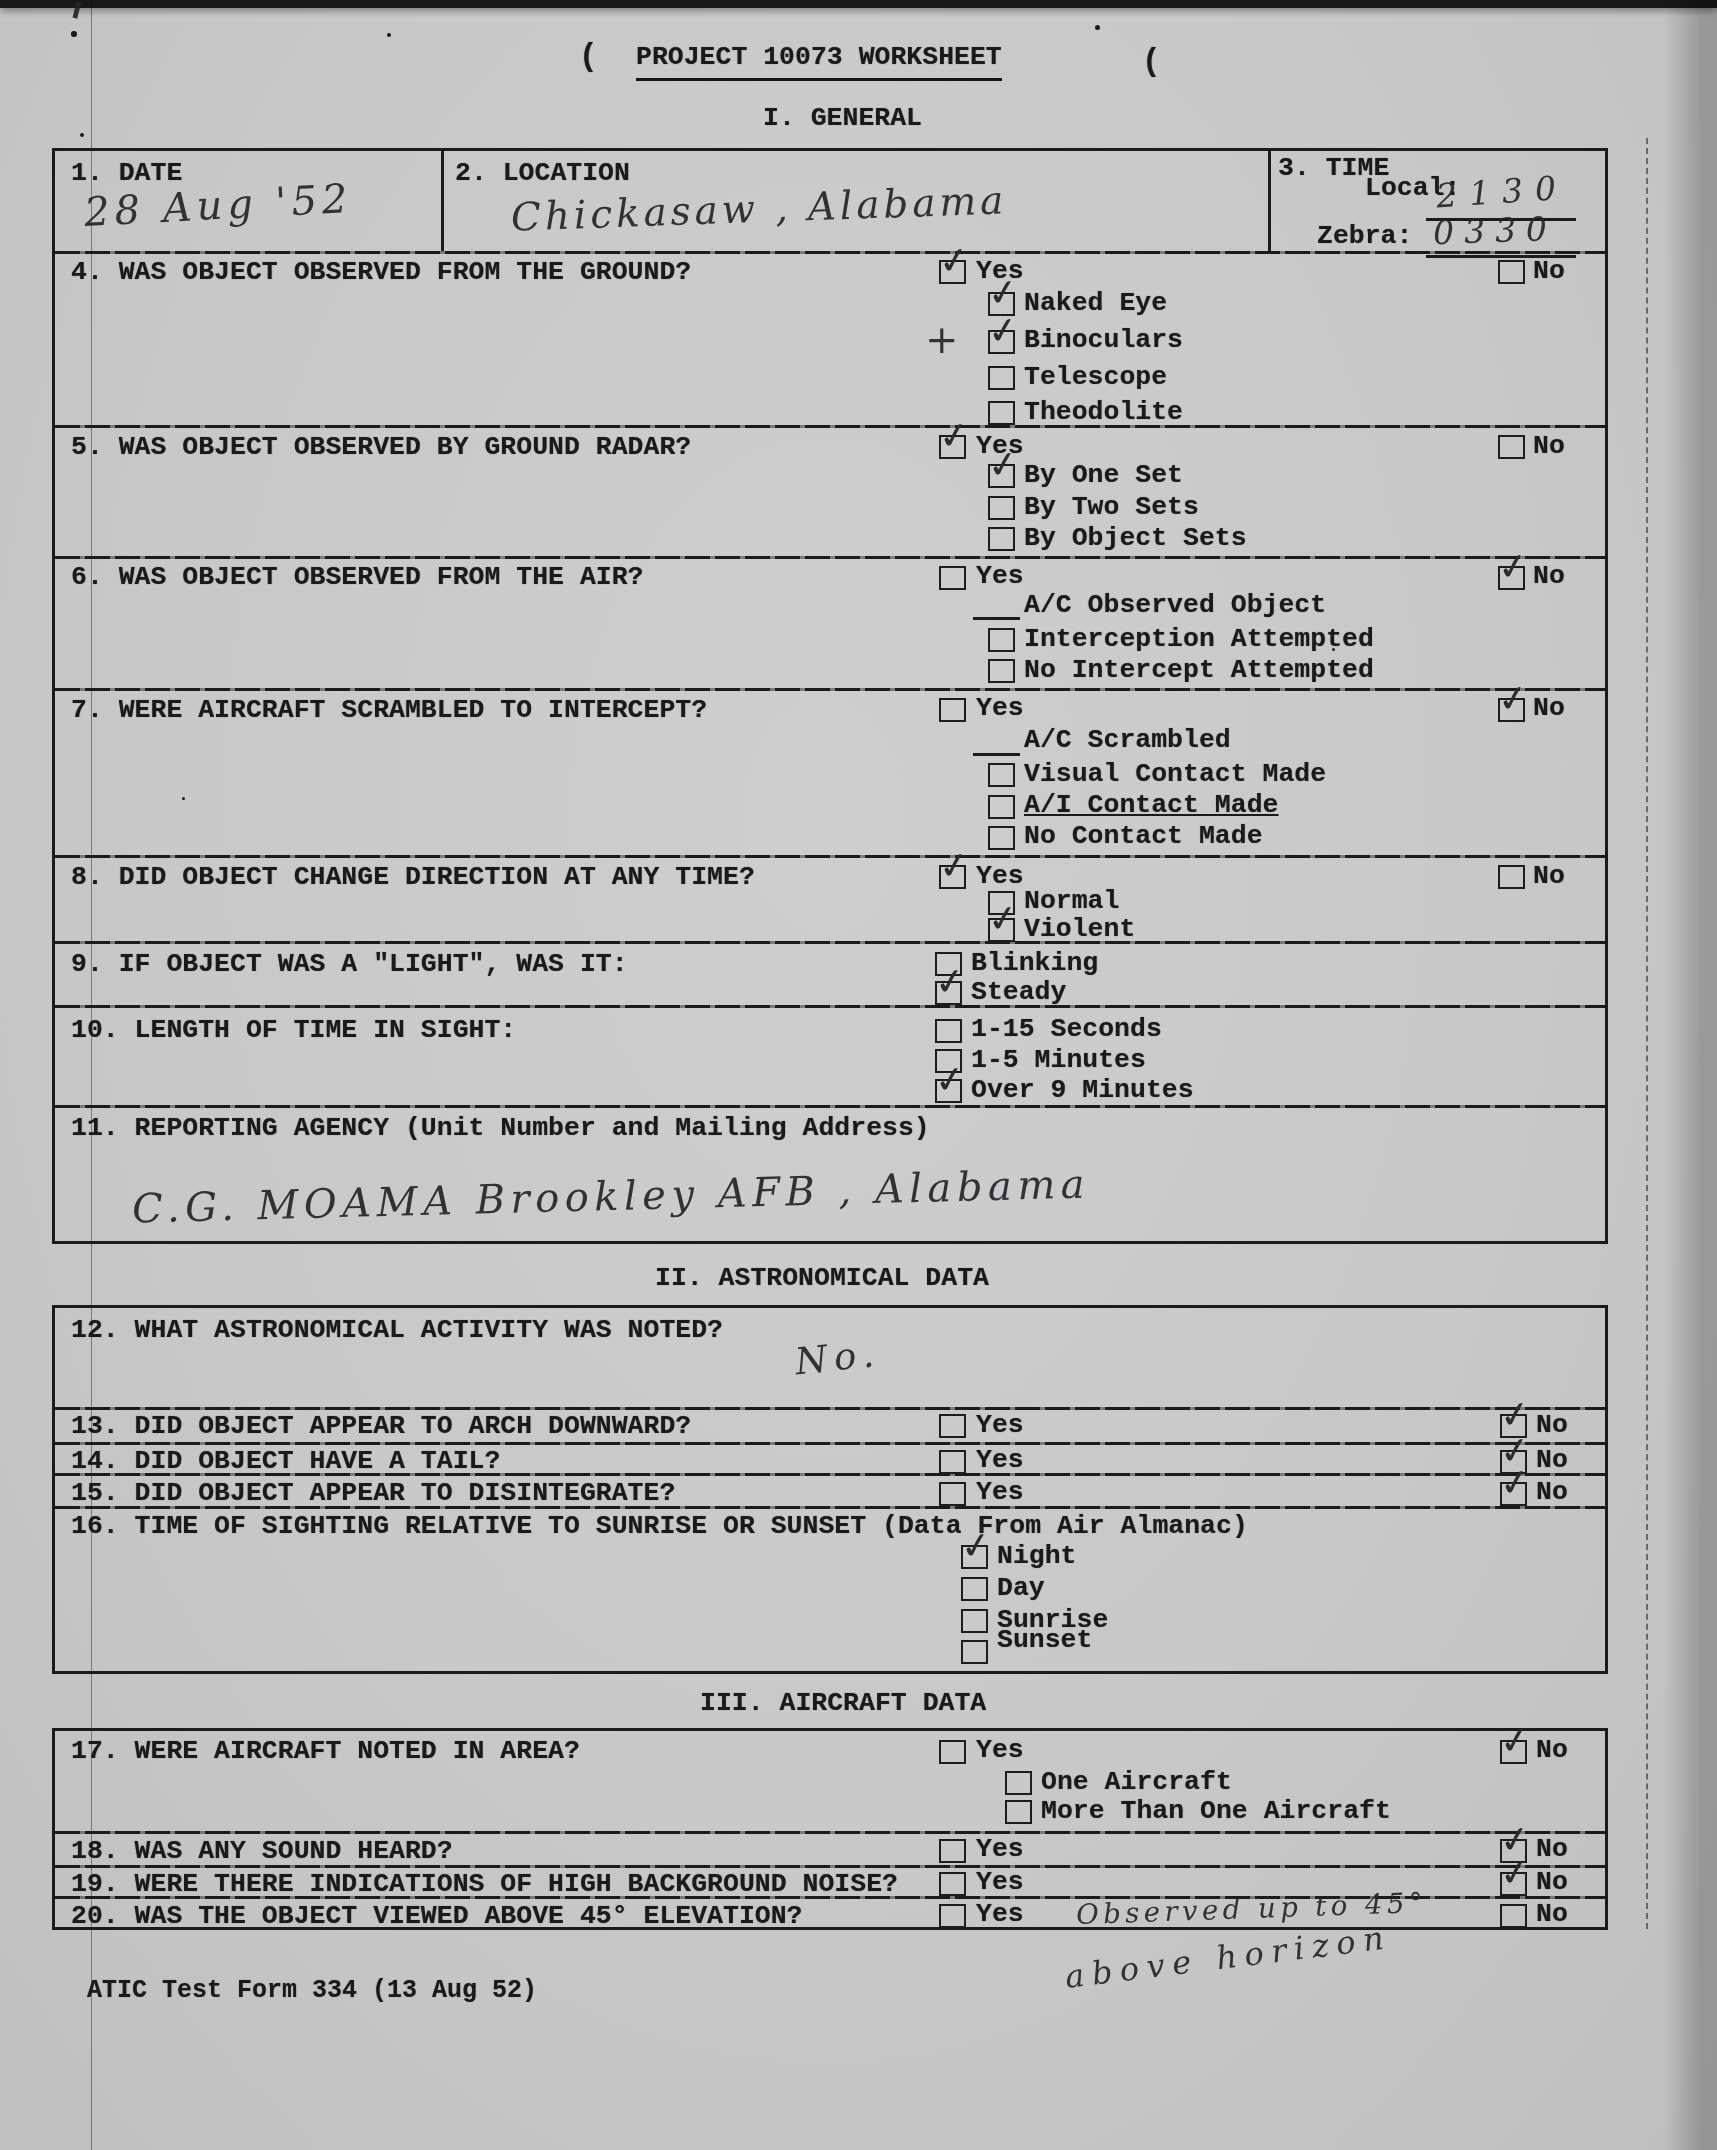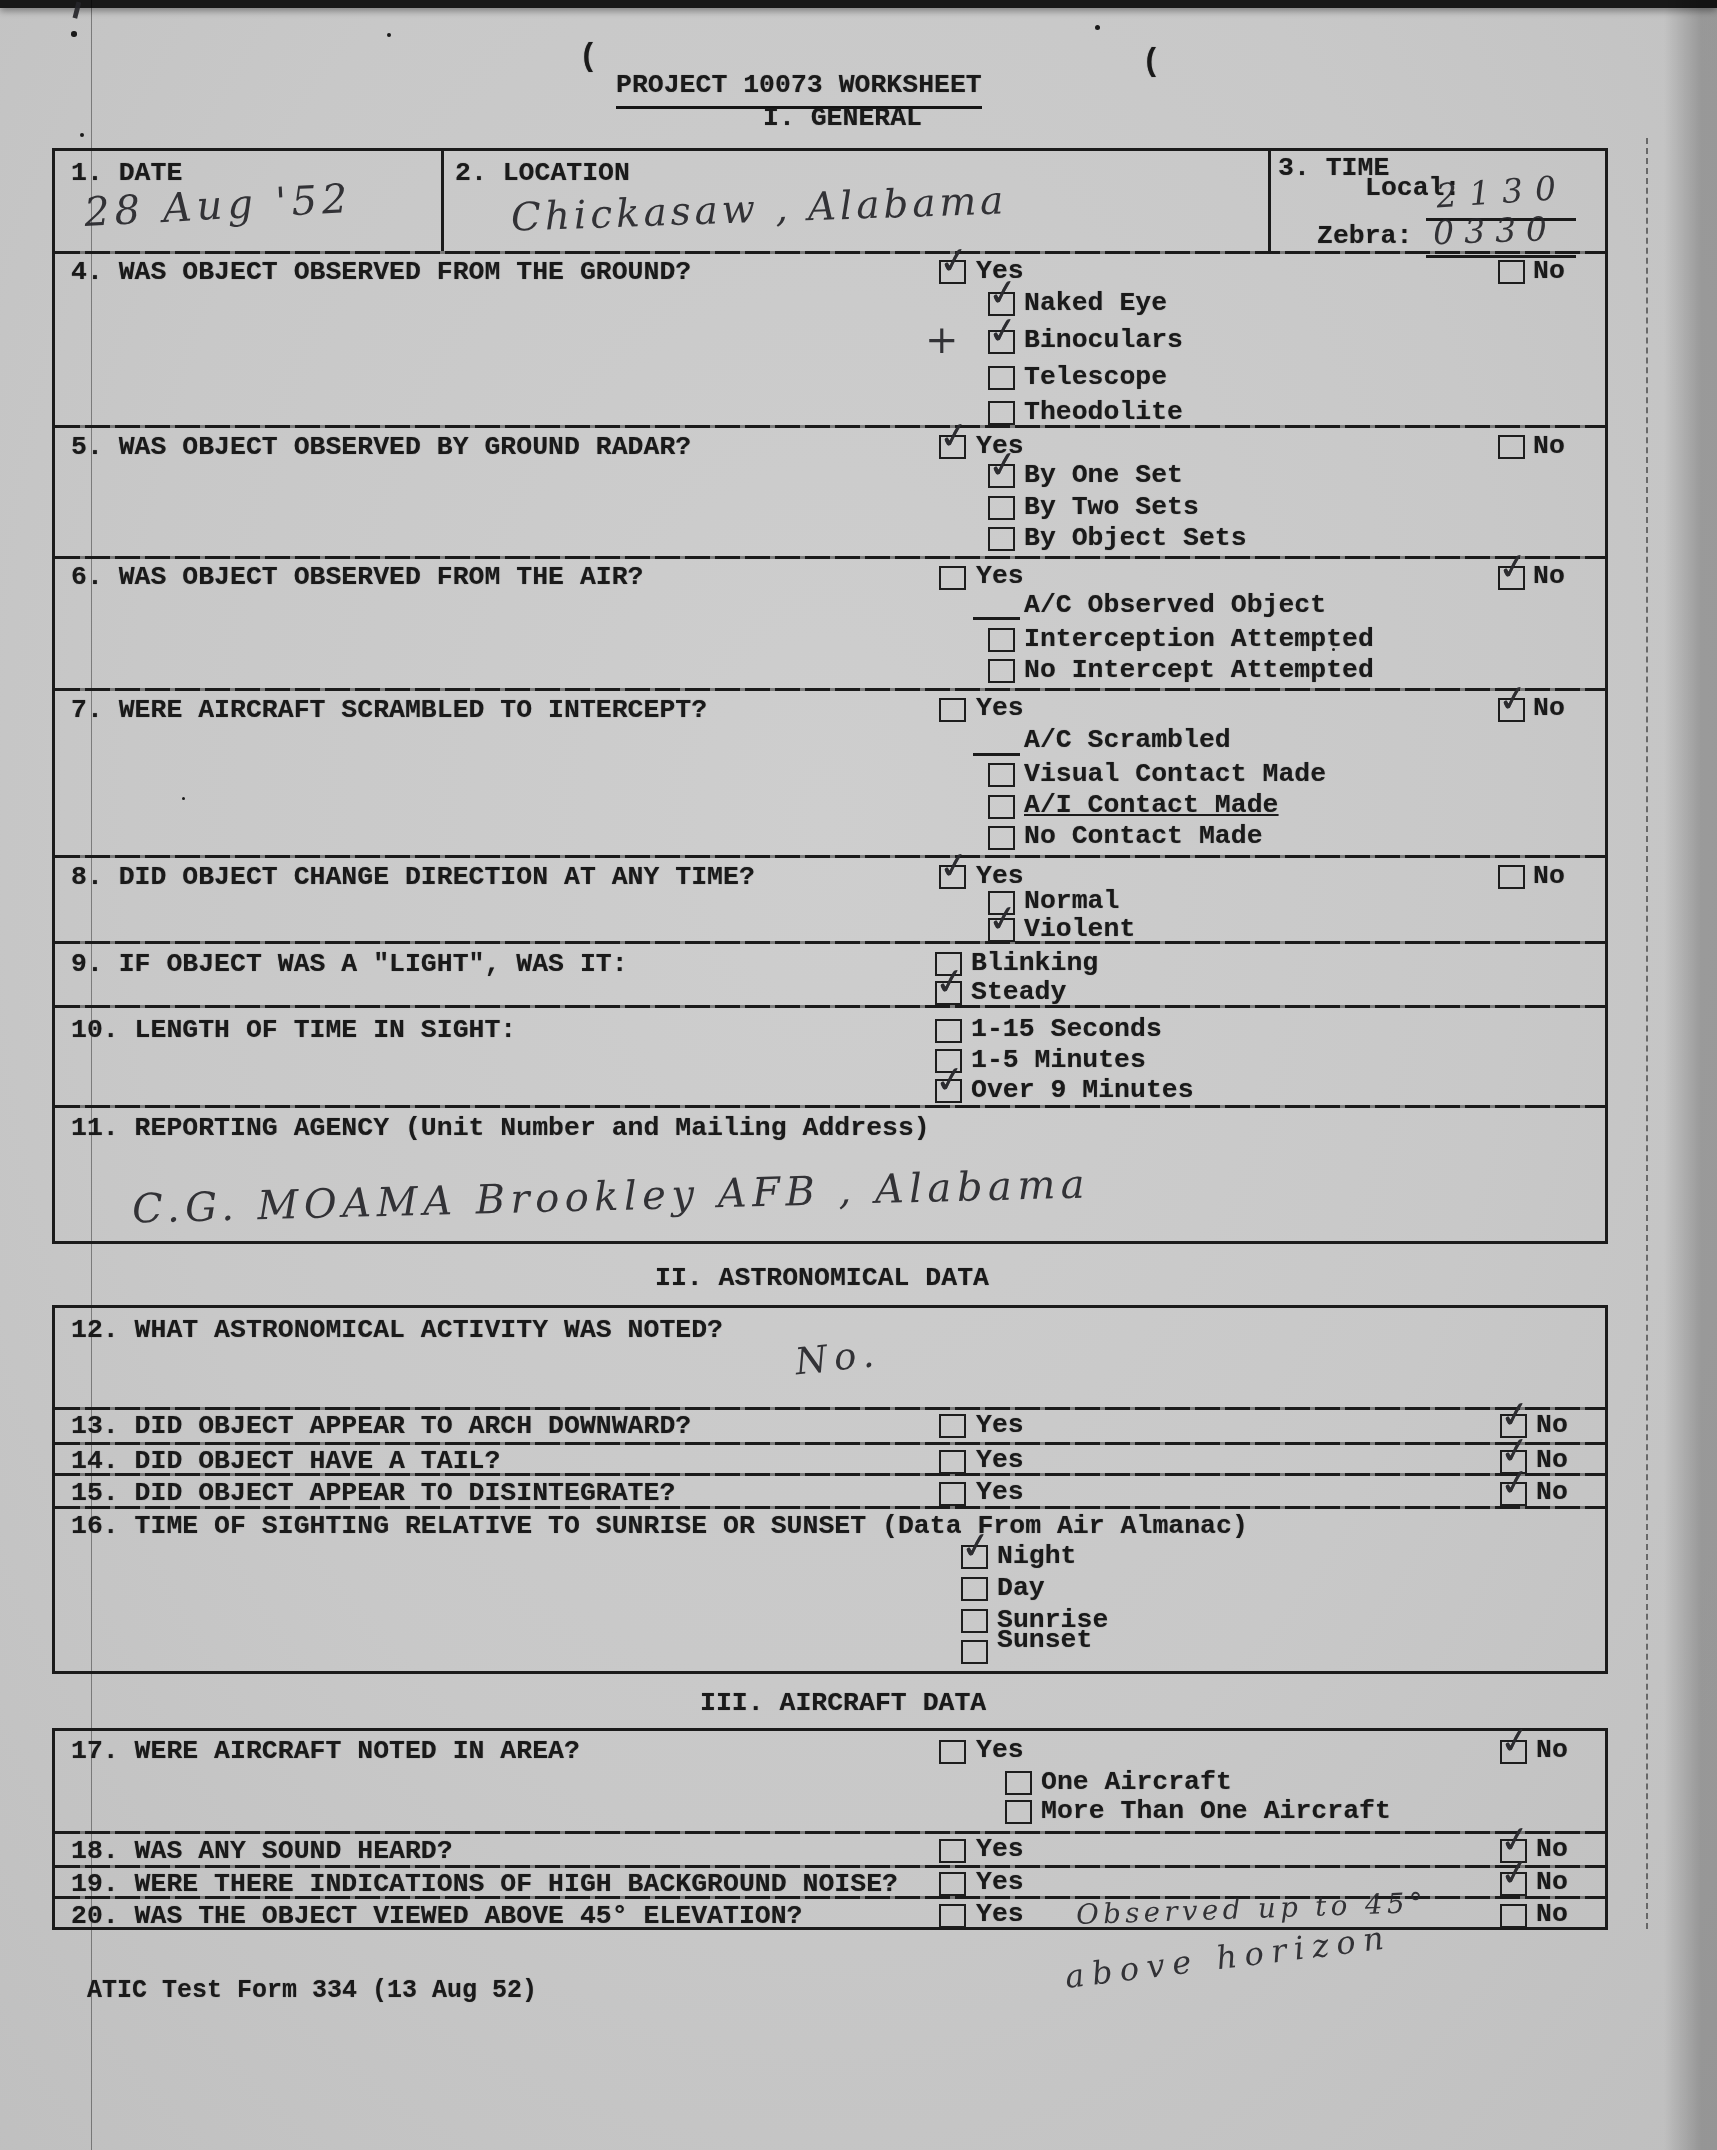--- a/index.html
+++ b/index.html
@@ -41,21 +41,21 @@
   <div class="fold"></div>
   <div class="hw" style="left:65px;top:-11px;font-size:61px;transform:rotate(14deg);">'</div>
   <div class="speck" style="left:71px;top:31px;width:5.5px;height:5.5px;"></div>
   <div class="speck" style="left:80px;top:133px;width:4.4px;height:4.4px;"></div>
   <div class="speck" style="left:387px;top:33px;width:3.9px;height:3.9px;"></div>
   <div class="speck" style="left:1095px;top:25px;width:5px;height:5px;"></div>
   <div class="speck" style="left:1332px;top:648px;width:3.3px;height:3.3px;"></div>
   <div class="speck" style="left:182px;top:797px;width:3.3px;height:3.3px;"></div>
 
   <span class="t" style="left:579px;top:40px;font-size:31px;">(</span>
-  <span class="t title" style="left:616px;top:43px;margin-top:28px;">PROJECT 10073 WORKSHEET</span>
+  <span class="t title" style="left:636px;top:43px;">PROJECT 10073 WORKSHEET</span>
   <span class="t" style="left:1142px;top:45px;font-size:31px;">(</span>
   <span class="t" style="left:763px;top:104px;">I. GENERAL</span>
 
   <div class="tbl" style="left:52px;top:148px;width:1550px;height:1090px;">
     <div class="hline" style="top:100px;"></div>
     <div class="hline" style="top:274px;"></div>
     <div class="hline" style="top:405px;"></div>
     <div class="hline" style="top:537px;"></div>
     <div class="hline" style="top:704px;"></div>
     <div class="hline" style="top:790px;"></div>

